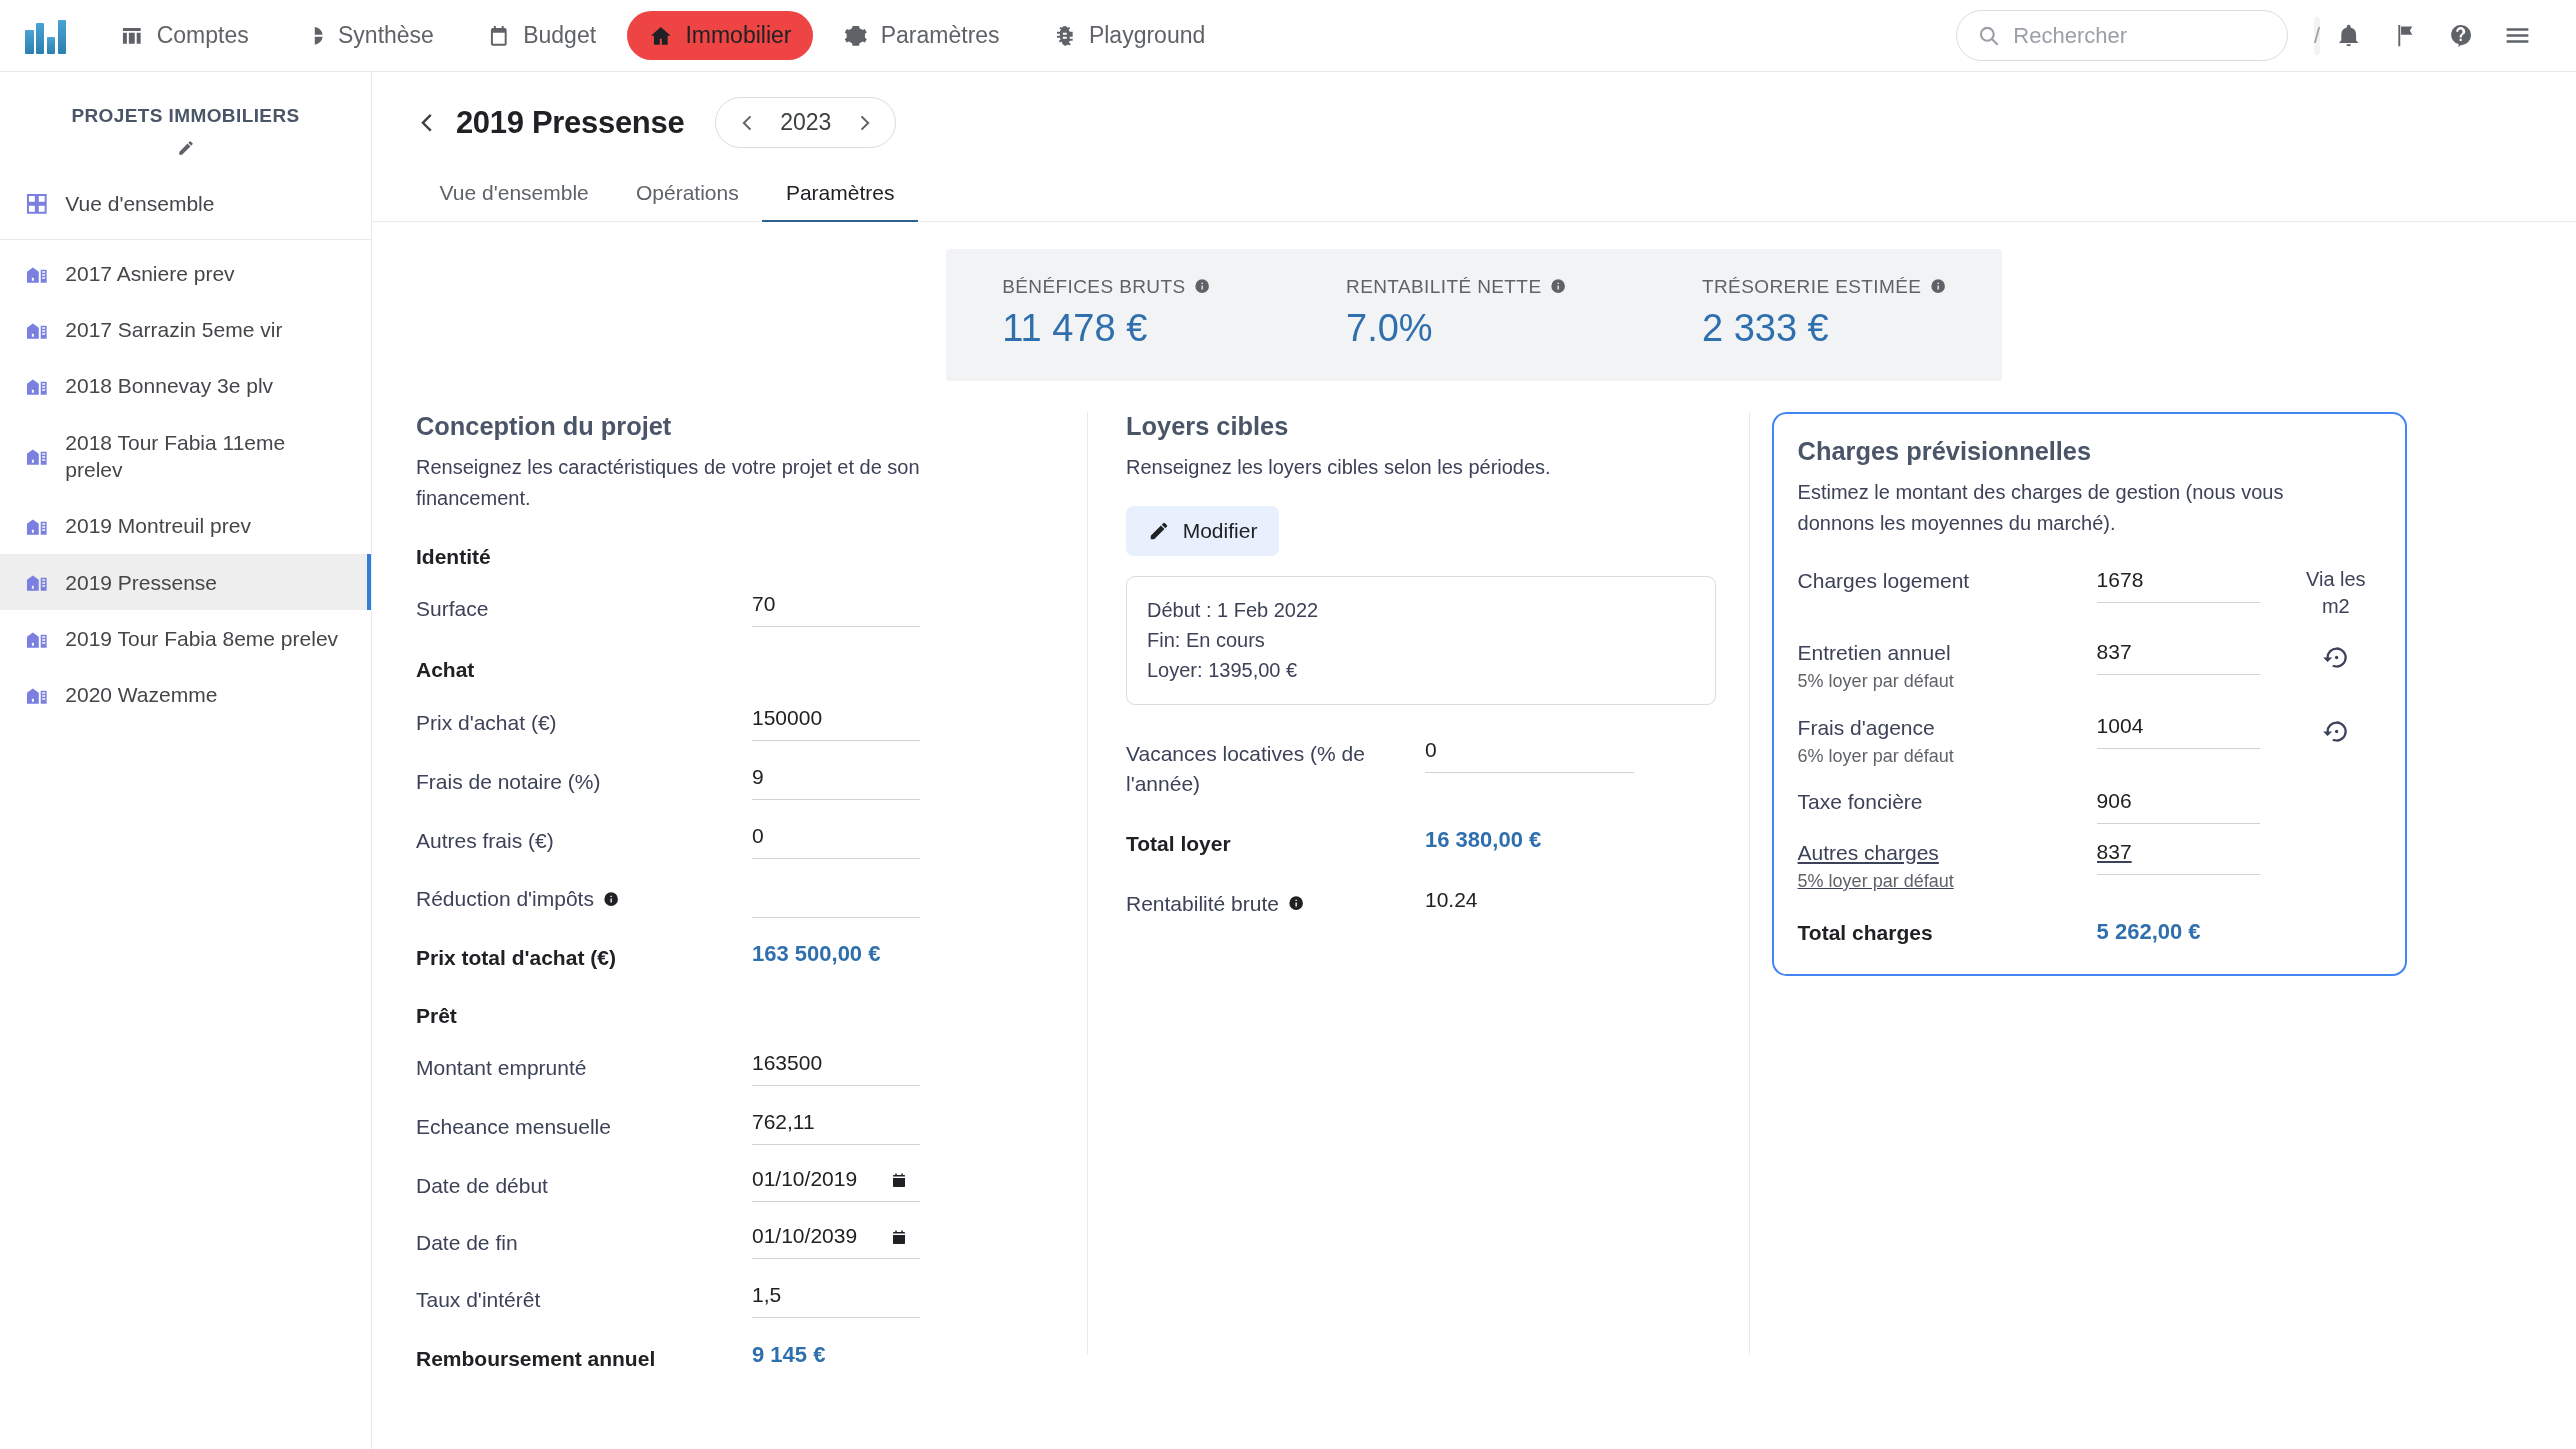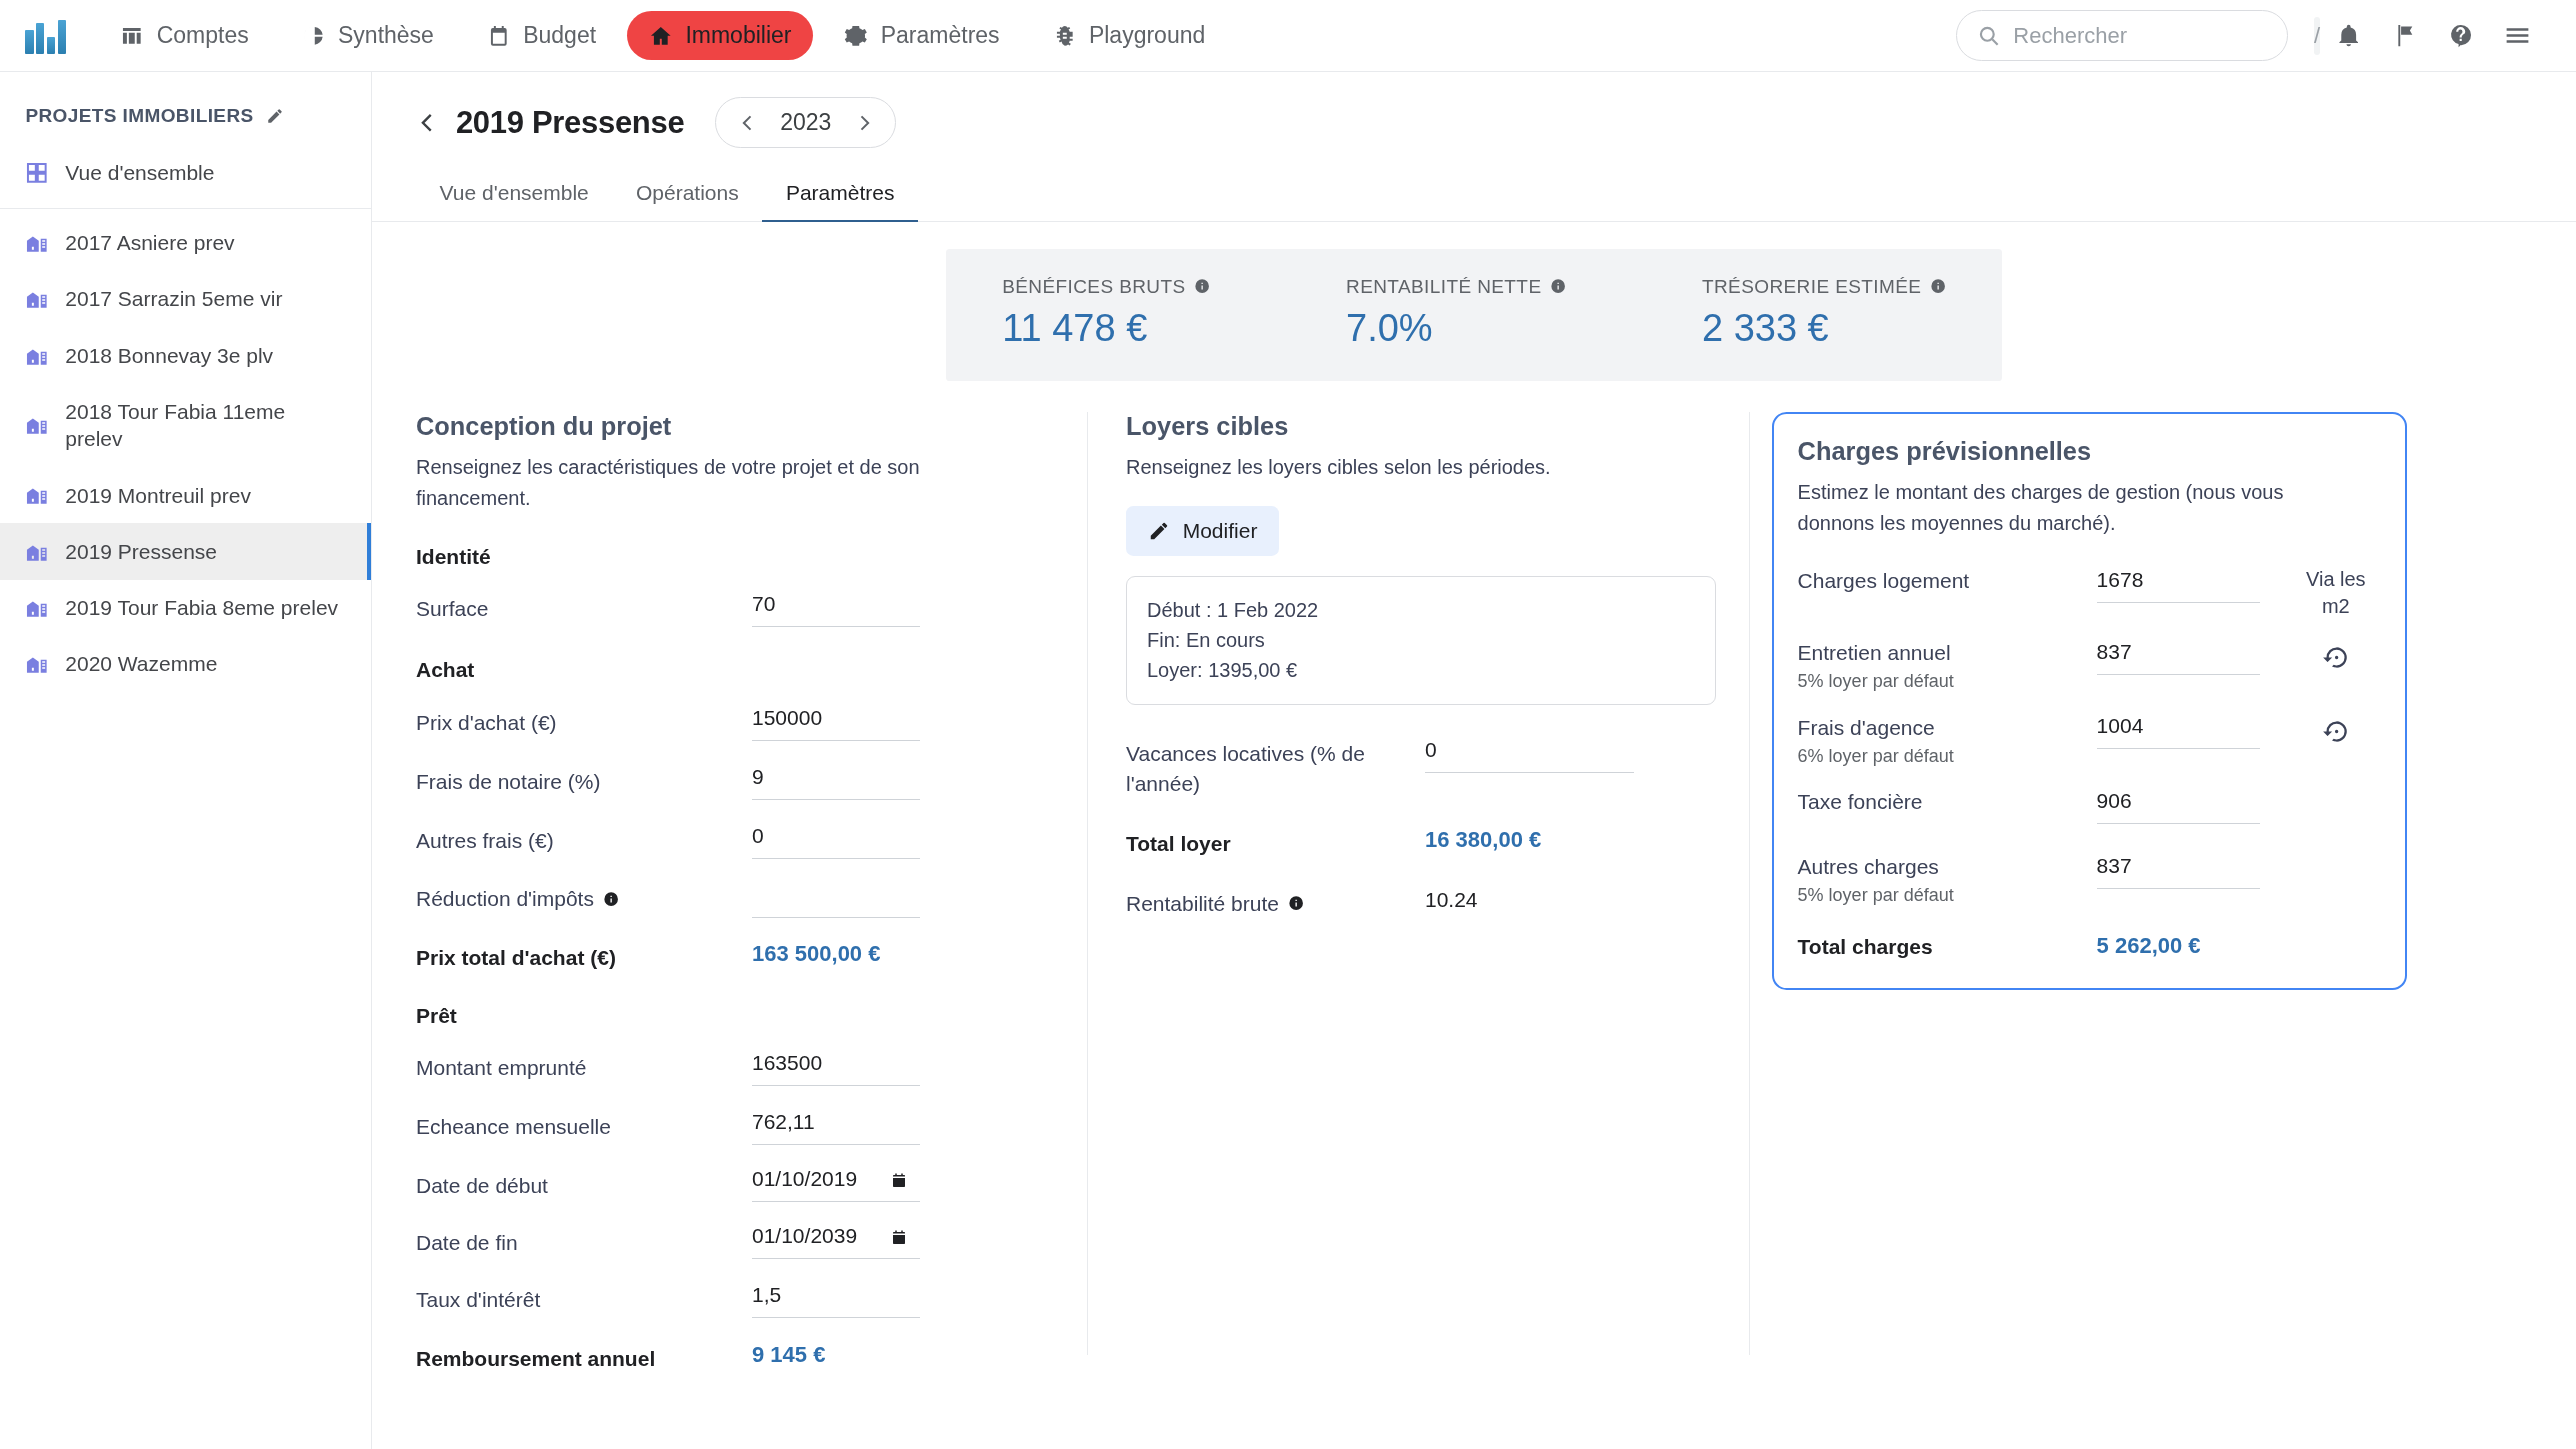--- a/index.html
+++ b/index.html
@@ -72,20 +72,21 @@
     border-right: 0.9px solid #e8eaed;
     background: #fff;
     padding-top: 20px;
     overflow: hidden;
   }
   #side-title {
     display: flex; align-items: center; gap: 12.7px;
     padding: 12.7px 25.4px 18px 25.4px;
     font-size: 19px; font-weight: bold; letter-spacing: 0.4px;
     color: #4a5568;
+    flex-direction: column;
   }
   #side-title .pencil { color:#5f6368; display:flex; cursor:pointer; }
   #side-title .pencil svg { width: 18px; height: 18px; fill: currentColor; }
 
   .side-row {
     display: flex; align-items: center; gap: 16.3px;
     padding: 14.5px 25.4px;
     font-size: 21px; color: #44464a;
     cursor: pointer; position: relative; line-height: 1.3;
   }
@@ -622,21 +623,21 @@
           </div>
 
           <div class="field" style="margin-top:18px;">
             <div class="f-label stacked">
               <span>Taxe foncière</span>
             </div>
             <input class="f-input" value="906" style="">
             <div class="restore"></div>
           </div>
 
-          <div class="field" style="margin-top:28px;">
+          <div class="field" style="margin-top:14px;text-decoration:underline;">
             <div class="f-label stacked">
               <span>Autres charges</span>
               <span class="f-sub">5% loyer par défaut</span>
             </div>
             <input class="f-input" value="837" style="">
             <div class="restore"></div>
           </div>
 
           <div class="field" style="margin-top:23.6px;">
             <div class="f-label bold stacked">Total charges</div>

